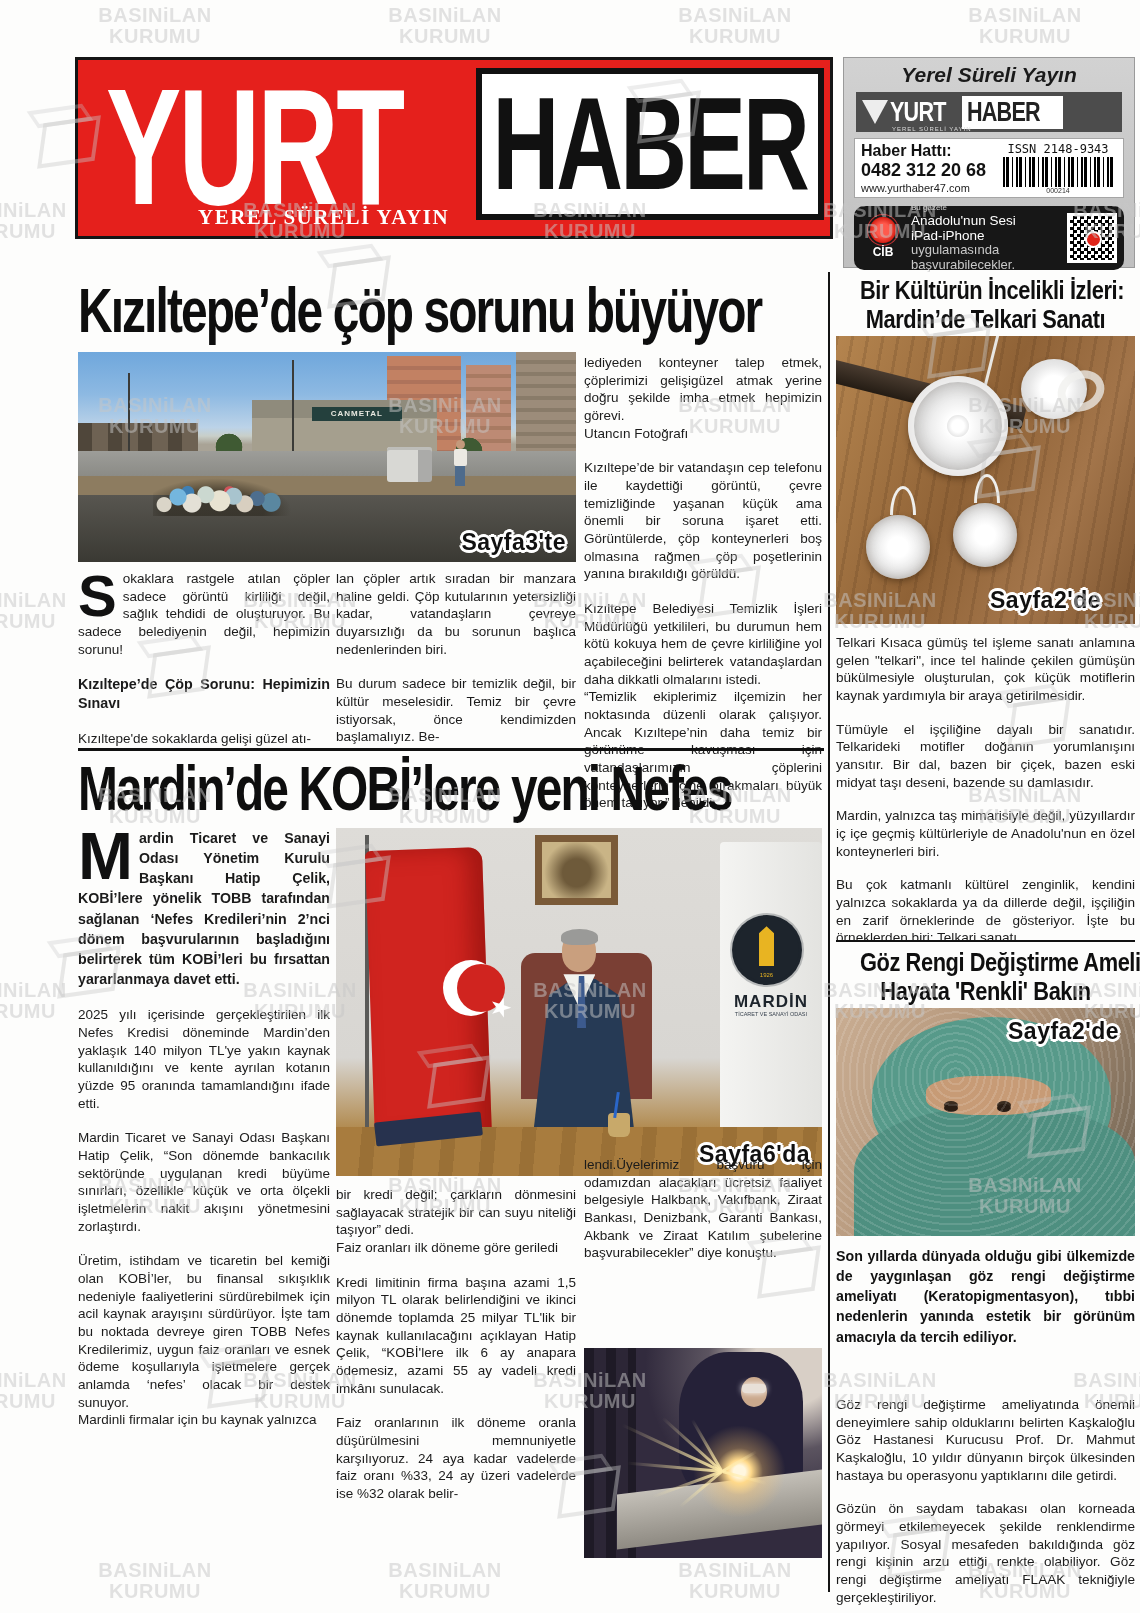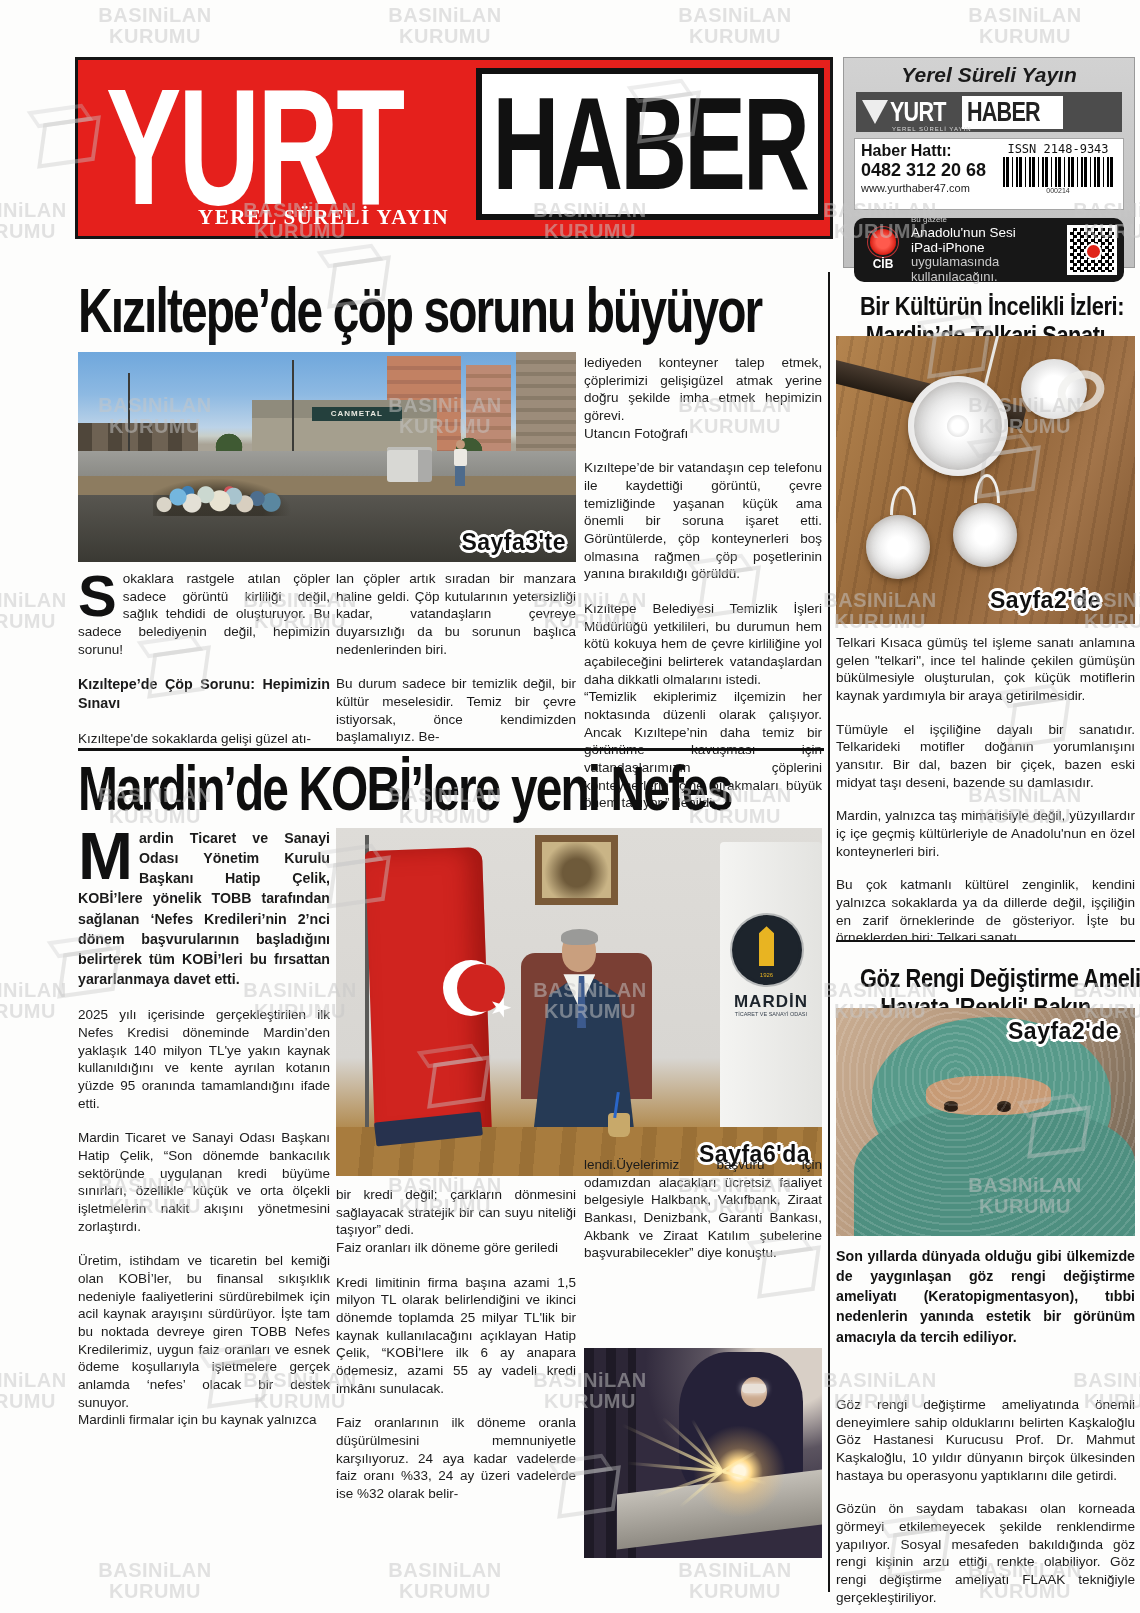--- a/index.html
+++ b/index.html
@@ -31,21 +31,21 @@
       border:1px solid #9a9a9a;box-sizing:border-box;}
   .sb-top{font-style:italic;font-weight:700;font-size:21px;text-align:center;margin-top:5px;color:#1a1a1a;}
   .sb-logo{margin:5px 12px 0;height:40px;background:#4c4c4c;display:flex;align-items:center;
       padding:0 6px;position:relative;}
   .sb-logo .vtri{width:0;height:0;border-left:13px solid transparent;border-right:13px solid transparent;
       border-top:24px solid #ededed;margin-right:2px;}
   .sb-logo .lyurt{color:#fff;font-weight:900;font-size:27px;letter-spacing:-1px;transform:scaleX(.8);transform-origin:left center;}
   .sb-logo .lhaberbox{background:#fff;margin-left:2px;padding:1px 5px;}
   .sb-logo .lhaber{color:#222;font-weight:900;font-size:27px;letter-spacing:-1px;display:inline-block;transform:scaleX(.8);transform-origin:left center;}
   .sb-logo .lcap{position:absolute;left:36px;bottom:0;font-size:6px;color:#ddd;letter-spacing:1px;}
-  .sb-bar{margin:6px 10px 8px;background:#fff;border:1px solid #a5a5a5;height:72px;display:flex;
+  .sb-bar{margin:6px 10px 8px;background:#fff;border:1px solid #a5a5a5;height:60px;display:flex;
       box-sizing:border-box;padding:3px 6px;}
   .sb-bar .hl{flex:1;}
   .sb-bar .hl .t1{font-weight:700;font-size:16px;color:#111;}
   .sb-bar .hl .t2{font-weight:700;font-size:18px;color:#111;}
   .sb-bar .hl .t3{font-size:11px;color:#222;margin-top:1px;}
   .sb-bar .bc{width:118px;text-align:center;}
   .sb-bar .bc .issn{font-family:"DejaVu Sans Mono",monospace;font-size:12px;color:#111;white-space:nowrap;}
   .sb-bar .bc .bars{height:30px;margin:1px 4px 0;background:repeating-linear-gradient(90deg,#000 0 2px,#fff 2px 3px,#000 3px 6px,#fff 6px 9px,#000 9px 10px,#fff 10px 13px);}
   .sb-bar .bc .num{font-size:7px;color:#333;}
   .sb-app{margin:5px 10px 0;background:#171717;border-radius:10px;height:64px;display:flex;
@@ -67,21 +67,21 @@
   .infoline{left:78px;top:246px;width:752px;height:24px;border:2px solid #111;box-sizing:border-box;
       display:flex;align-items:center;justify-content:center;gap:26px;font-size:13.5px;font-weight:600;color:#111;}
 
   
   .headline{white-space:nowrap;font-weight:900;color:#0e0e0e;letter-spacing:-2.5px;
       transform:scaleX(.76);transform-origin:left center;}
   .h1a{left:78px;top:274px;font-size:63px;line-height:72px;}
   .h2a{left:78px;top:752px;font-size:63px;line-height:72px;}
   .hr1{left:78px;top:748px;width:746px;height:3px;background:#111;}
   .vdiv{left:828px;top:272px;width:2px;height:1320px;background:#141414;}
-  .sb-head{width:299px;text-align:center;font-weight:900;color:#0f0f0f;font-size:26px;line-height:1.12;letter-spacing:-.5px;margin-top:16px;}
+  .sb-head{width:299px;text-align:center;font-weight:900;color:#0f0f0f;font-size:26px;line-height:1.12;letter-spacing:-.5px;}
   .sb-head span{display:block;transform:scaleX(.84);transform-origin:center;white-space:nowrap;}
   .hr2{left:836px;top:940px;width:299px;height:2px;background:#111;}
 
   
   .bodytxt{font-size:13.5px;line-height:1.31;text-align:justify;color:#1b1b1b;}
   .bodytxt p{margin:0 0 17px;}
   .bodytxt p.tight{margin-bottom:0;}
   .subhead{font-weight:700;font-size:14.3px;}
   .dropcap{float:left;font-size:58px;line-height:45px;font-weight:700;padding:3px 6px 0 0;color:#111;}
   .dropcap.big{font-size:66px;line-height:50px;font-weight:900;}
@@ -253,21 +253,21 @@
     <div class="sb-app">
       <div class="cib">
         <div class="dot"></div>
         <div class="cibt">CİB</div>
       </div>
       <div class="txt">
         <div class="a1">Bu gazete</div>
         <div class="a2">Anadolu'nun Sesi</div>
         <div class="a3">iPad-iPhone</div>
         <div class="a4">uygulamasında</div>
-        <div class="a5">kullanılacağını.</div>
+        <div class="a5">başvurabilecekler.</div>
       </div>
       <div class="qr"></div>
     </div>
   </div>
 
 
   <div class="abs headline h1a">Kızıltepe’de çöp sorunu büyüyor</div>
 
   <div class="abs photo1">
     <div class="p1-t1"></div>

